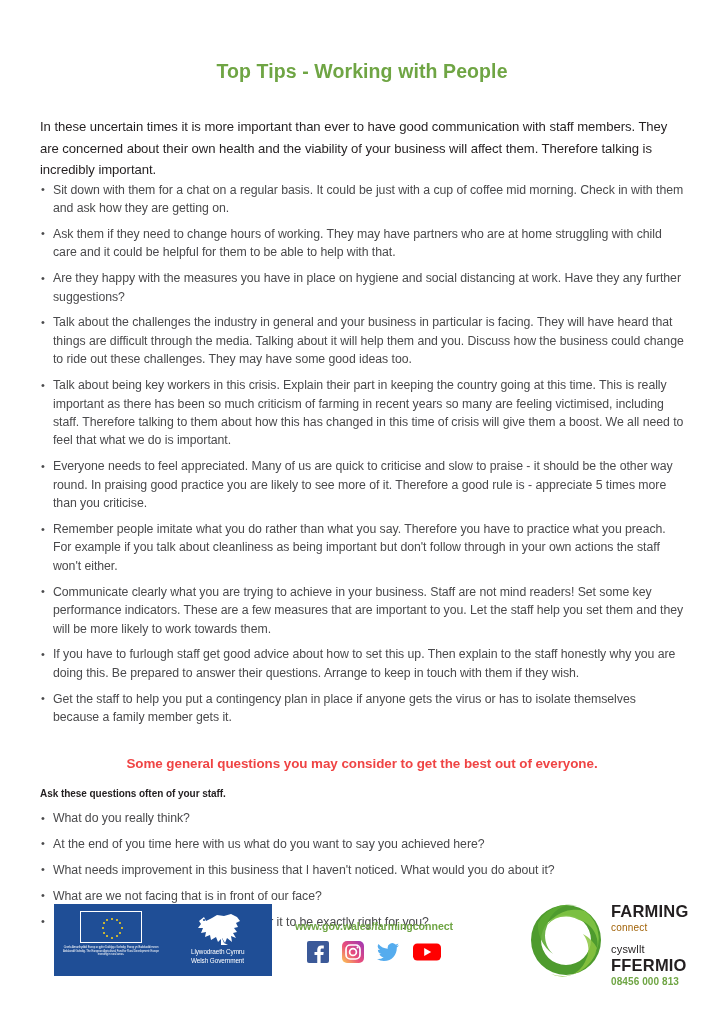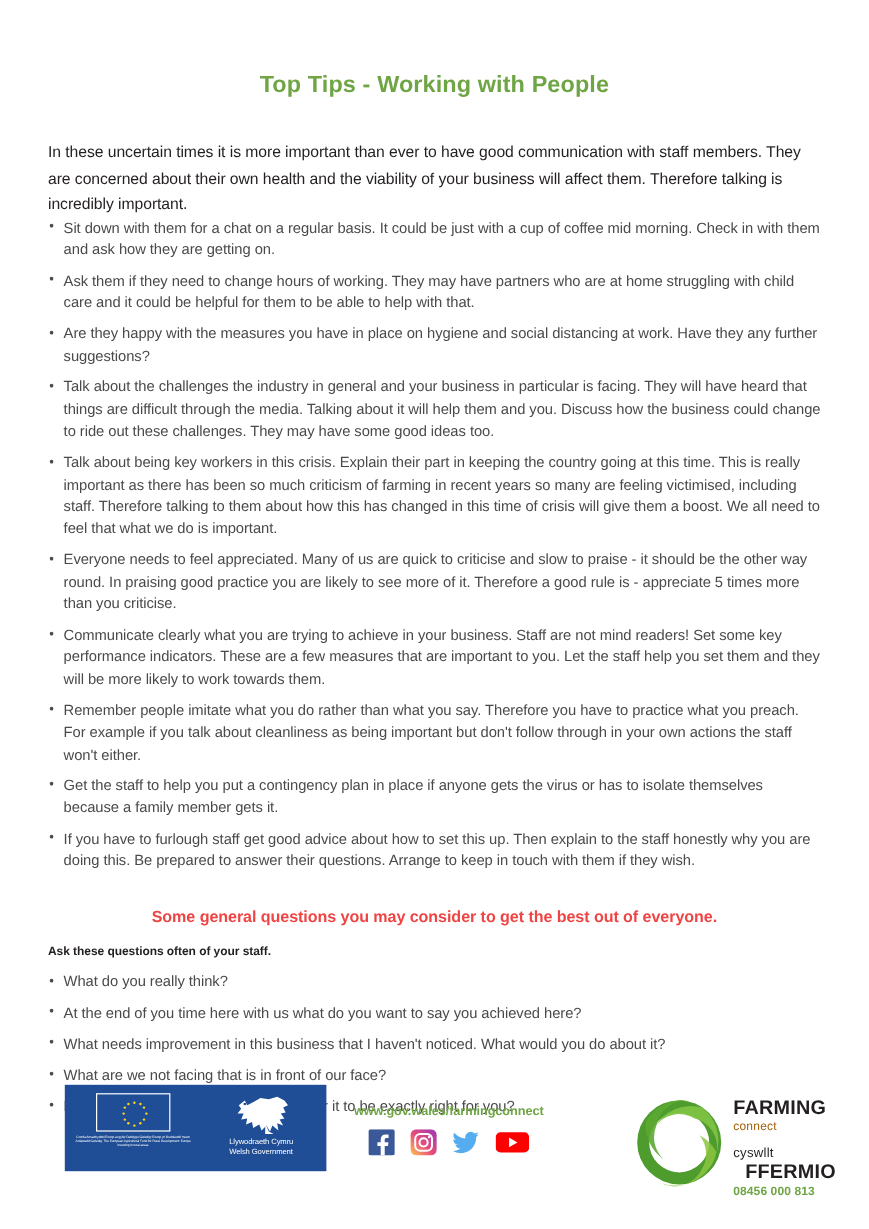--- a/index.html
+++ b/index.html
@@ -175,62 +175,62 @@
     margin-top: 9px;
     display: flex;
     justify-content: center;
     gap: 13px;
   }
   .social span { display: inline-block; line-height: 0; }
 
   .fc-block {
     position: absolute;
     left: 527px;
-    top: 24px;
+    top: 12px;
     width: 180px;
     height: 100px;
   }
   .fc-logo {
     position: absolute;
     left: 0;
     top: 3px;
     width: 78px;
     height: 78px;
   }
   .fc-text {
     position: absolute;
     left: 84px;
     top: 5px;
   }
   .fc-1 { font-size: 16.5px; font-weight: bold; color: #231f20; letter-spacing: 0.2px; line-height: 17px; }
   .fc-2 { font-size: 10px; color: #a16207; letter-spacing: 0.2px; line-height: 16px; }
   .fc-3 { font-size: 11px; color: #231f20; letter-spacing: 0.2px; line-height: 16px; padding-top: 5px; }
-  .fc-4 { font-size: 16.5px; font-weight: bold; color: #231f20; letter-spacing: 0.2px; line-height: 17px; margin-left: 10px; }
+  .fc-4 { font-size: 16.5px; font-weight: bold; color: #231f20; letter-spacing: 0.2px; line-height: 17px; }
   .fc-phone { font-size: 10px; font-weight: bold; color: #6FA544; letter-spacing: 0.1px; padding-top: 2px; }
 </style>
 </head>
 <body>
 
 <div class="page">
 
   <h1 class="title">Top Tips - Working with People</h1>
 
   <p class="intro">In these uncertain times it is more important than ever to have good communication with staff members. They are concerned about their own health and the viability of your business will affect them. Therefore talking is incredibly important.</p>
 
   <ul class="bullets main-list">
     <li>Sit down with them for a chat on a regular basis. It could be just with a cup of coffee mid morning. Check in with them and ask how they are getting on.</li>
     <li>Ask them if they need to change hours of working. They may have partners who are at home struggling with child care and it could be helpful for them to be able to help with that.</li>
     <li>Are they happy with the measures you have in place on hygiene and social distancing at work. Have they any further suggestions?</li>
     <li>Talk about the challenges the industry in general and your business in particular is facing. They will have heard that things are difficult through the media. Talking about it will help them and you. Discuss how the business could change to ride out these challenges. They may have some good ideas too.</li>
     <li>Talk about being key workers in this crisis. Explain their part in keeping the country going at this time. This is really important as there has been so much criticism of farming in recent years so many are feeling victimised, including staff. Therefore talking to them about how this has changed in this time of crisis will give them a boost. We all need to feel that what we do is important.</li>
     <li>Everyone needs to feel appreciated. Many of us are quick to criticise and slow to praise - it should be the other way round. In praising good practice you are likely to see more of it. Therefore a good rule is - appreciate 5 times more than you criticise.</li>
+    <li>Remember people imitate what you do rather than what you say. Therefore you have to practice what you preach. For example if you talk about cleanliness as being important but don't follow through in your own actions the staff won't either.</li>
     <li>Communicate clearly what you are trying to achieve in your business. Staff are not mind readers! Set some key performance indicators. These are a few measures that are important to you. Let the staff help you set them and they will be more likely to work towards them.</li>
-    <li>Remember people imitate what you do rather than what you say. Therefore you have to practice what you preach. For example if you talk about cleanliness as being important but don't follow through in your own actions the staff won't either.</li>
+    <li>If you have to furlough staff get good advice about how to set this up. Then explain to the staff honestly why you are doing this. Be prepared to answer their questions. Arrange to keep in touch with them if they wish.</li>
     <li>Get the staff to help you put a contingency plan in place if anyone gets the virus or has to isolate themselves because a family member gets it.</li>
-    <li>If you have to furlough staff get good advice about how to set this up. Then explain to the staff honestly why you are doing this. Be prepared to answer their questions. Arrange to keep in touch with them if they wish.</li>
   </ul>
 
   <p class="green-head">Some general questions you may consider to get the best out of everyone.</p>
 
   <p class="sub-head">Ask these questions often of your staff.</p>
 
   <ul class="bullets q-list">
     <li>What do you really think?</li>
     <li>At the end of you time here with us what do you want to say you achieved here?</li>
     <li>What needs improvement in this business that I haven't noticed. What would you do about it?</li>

